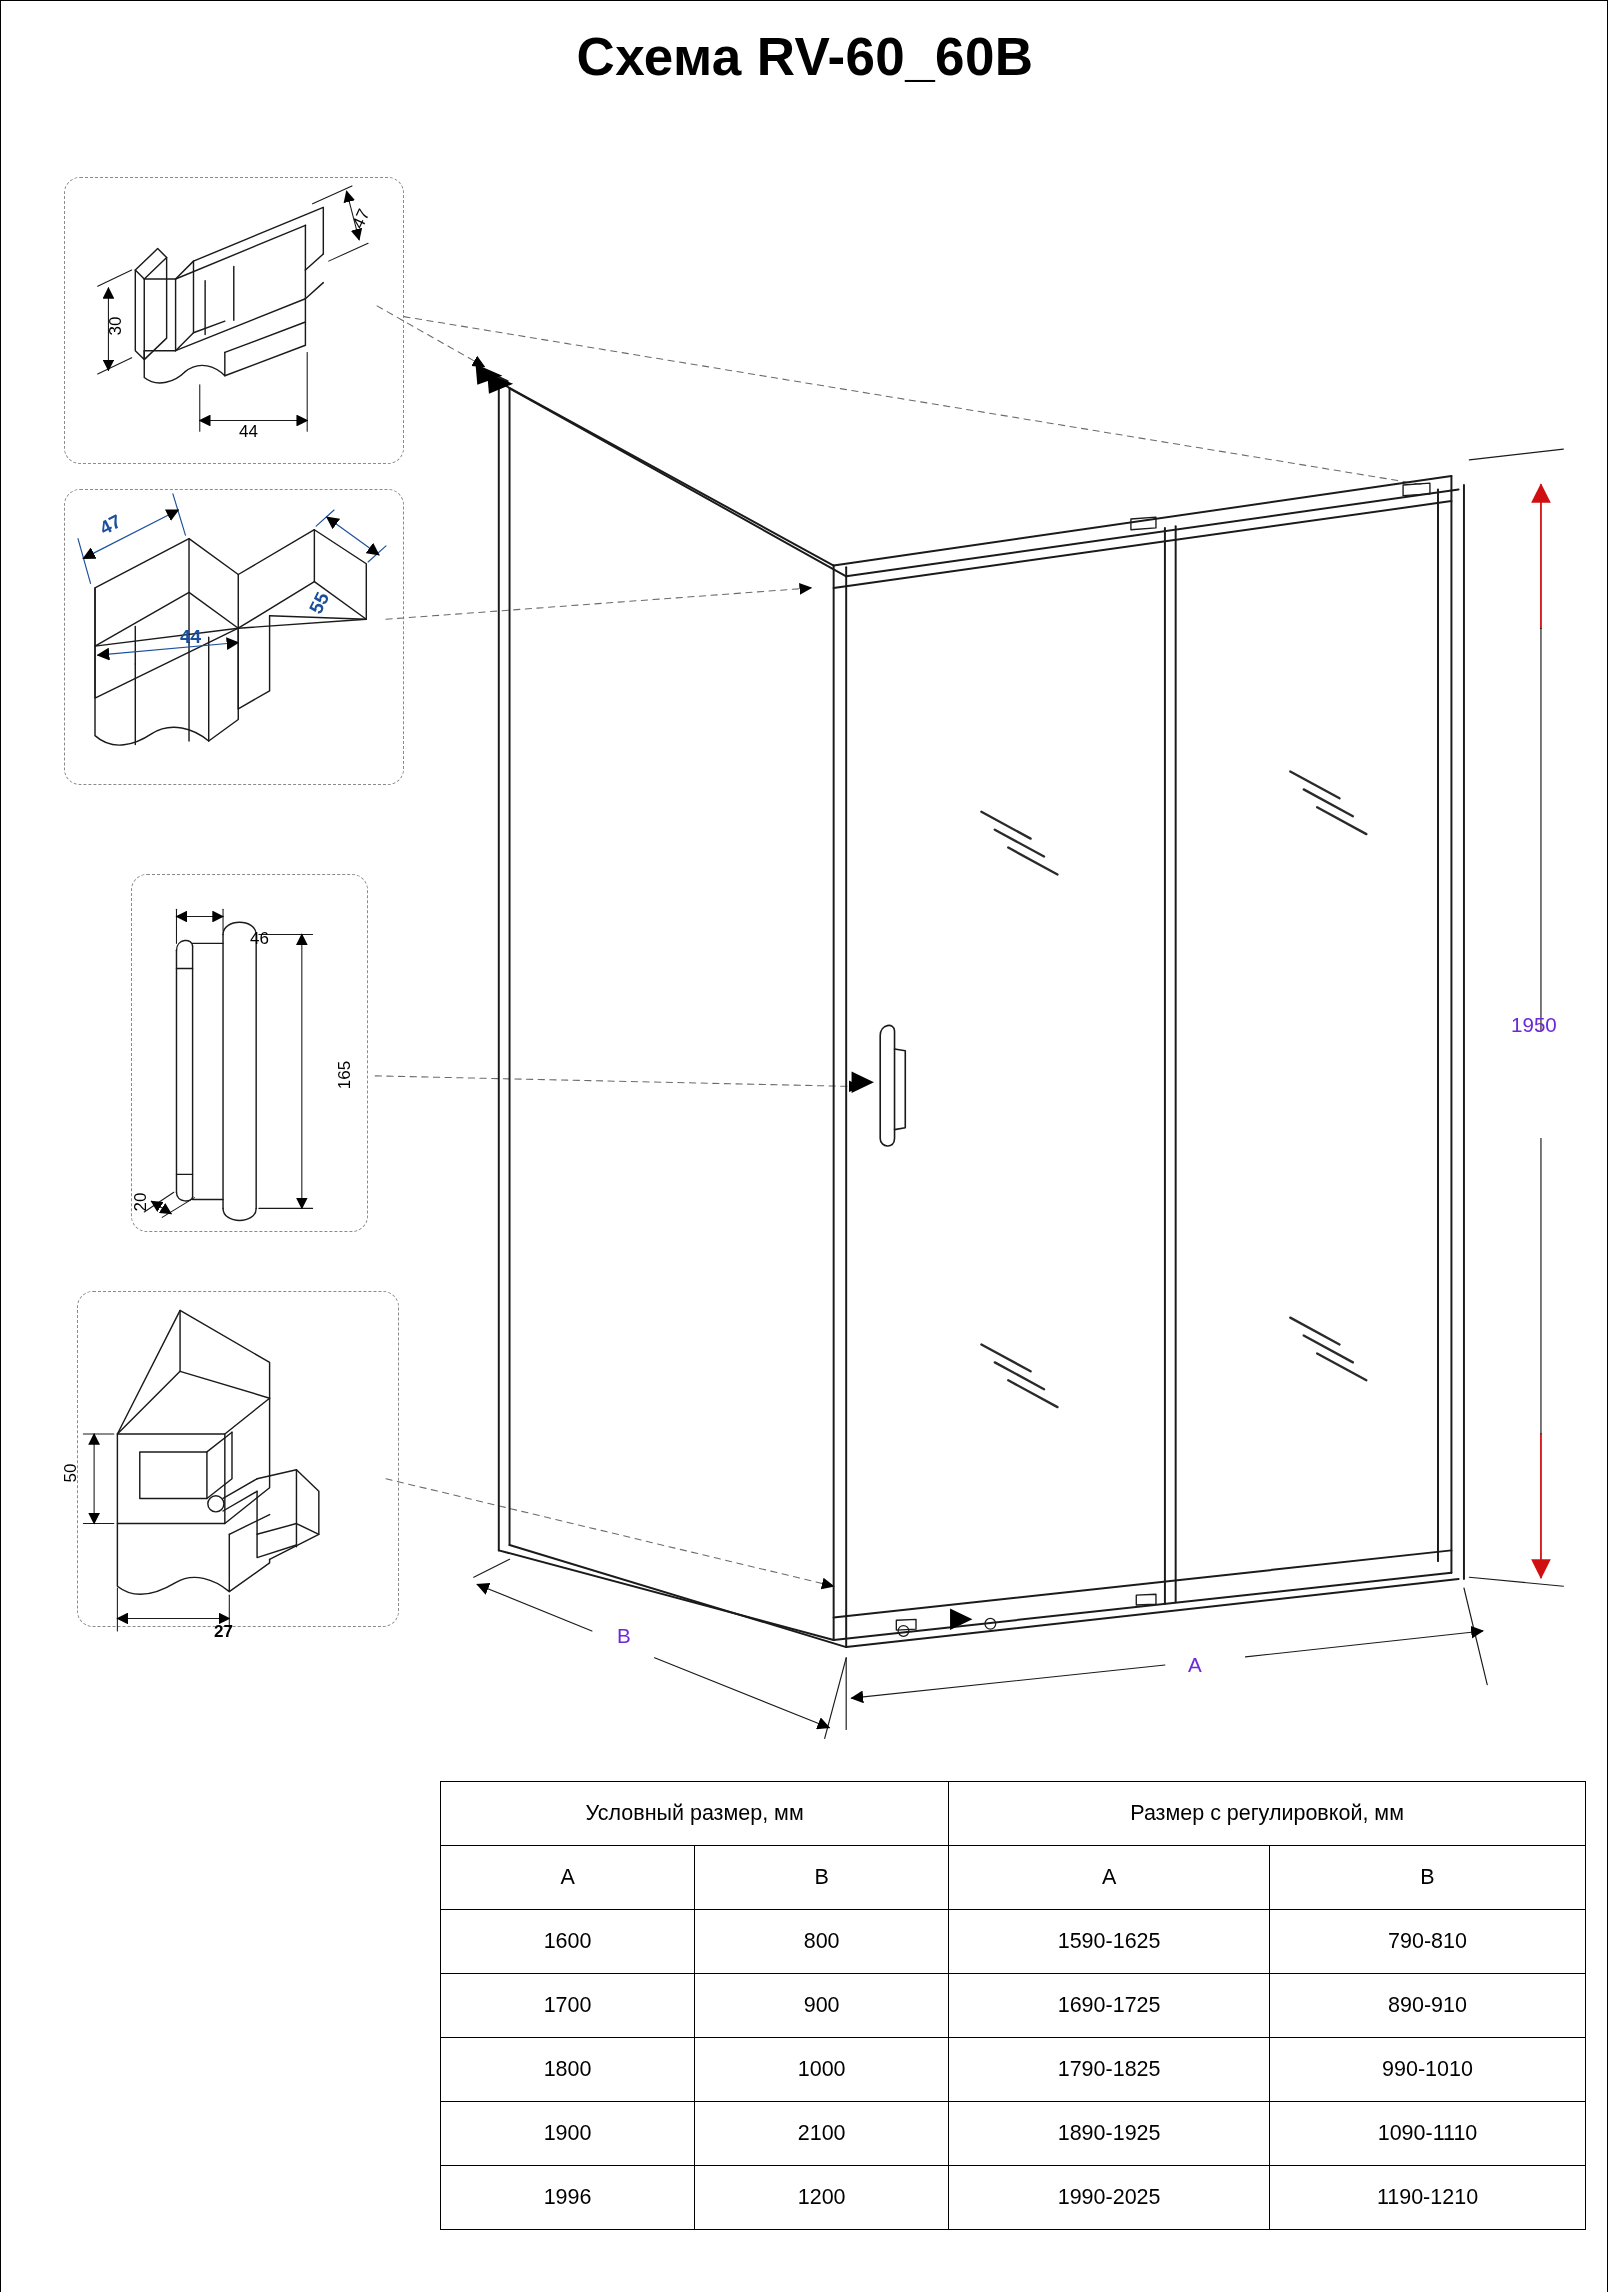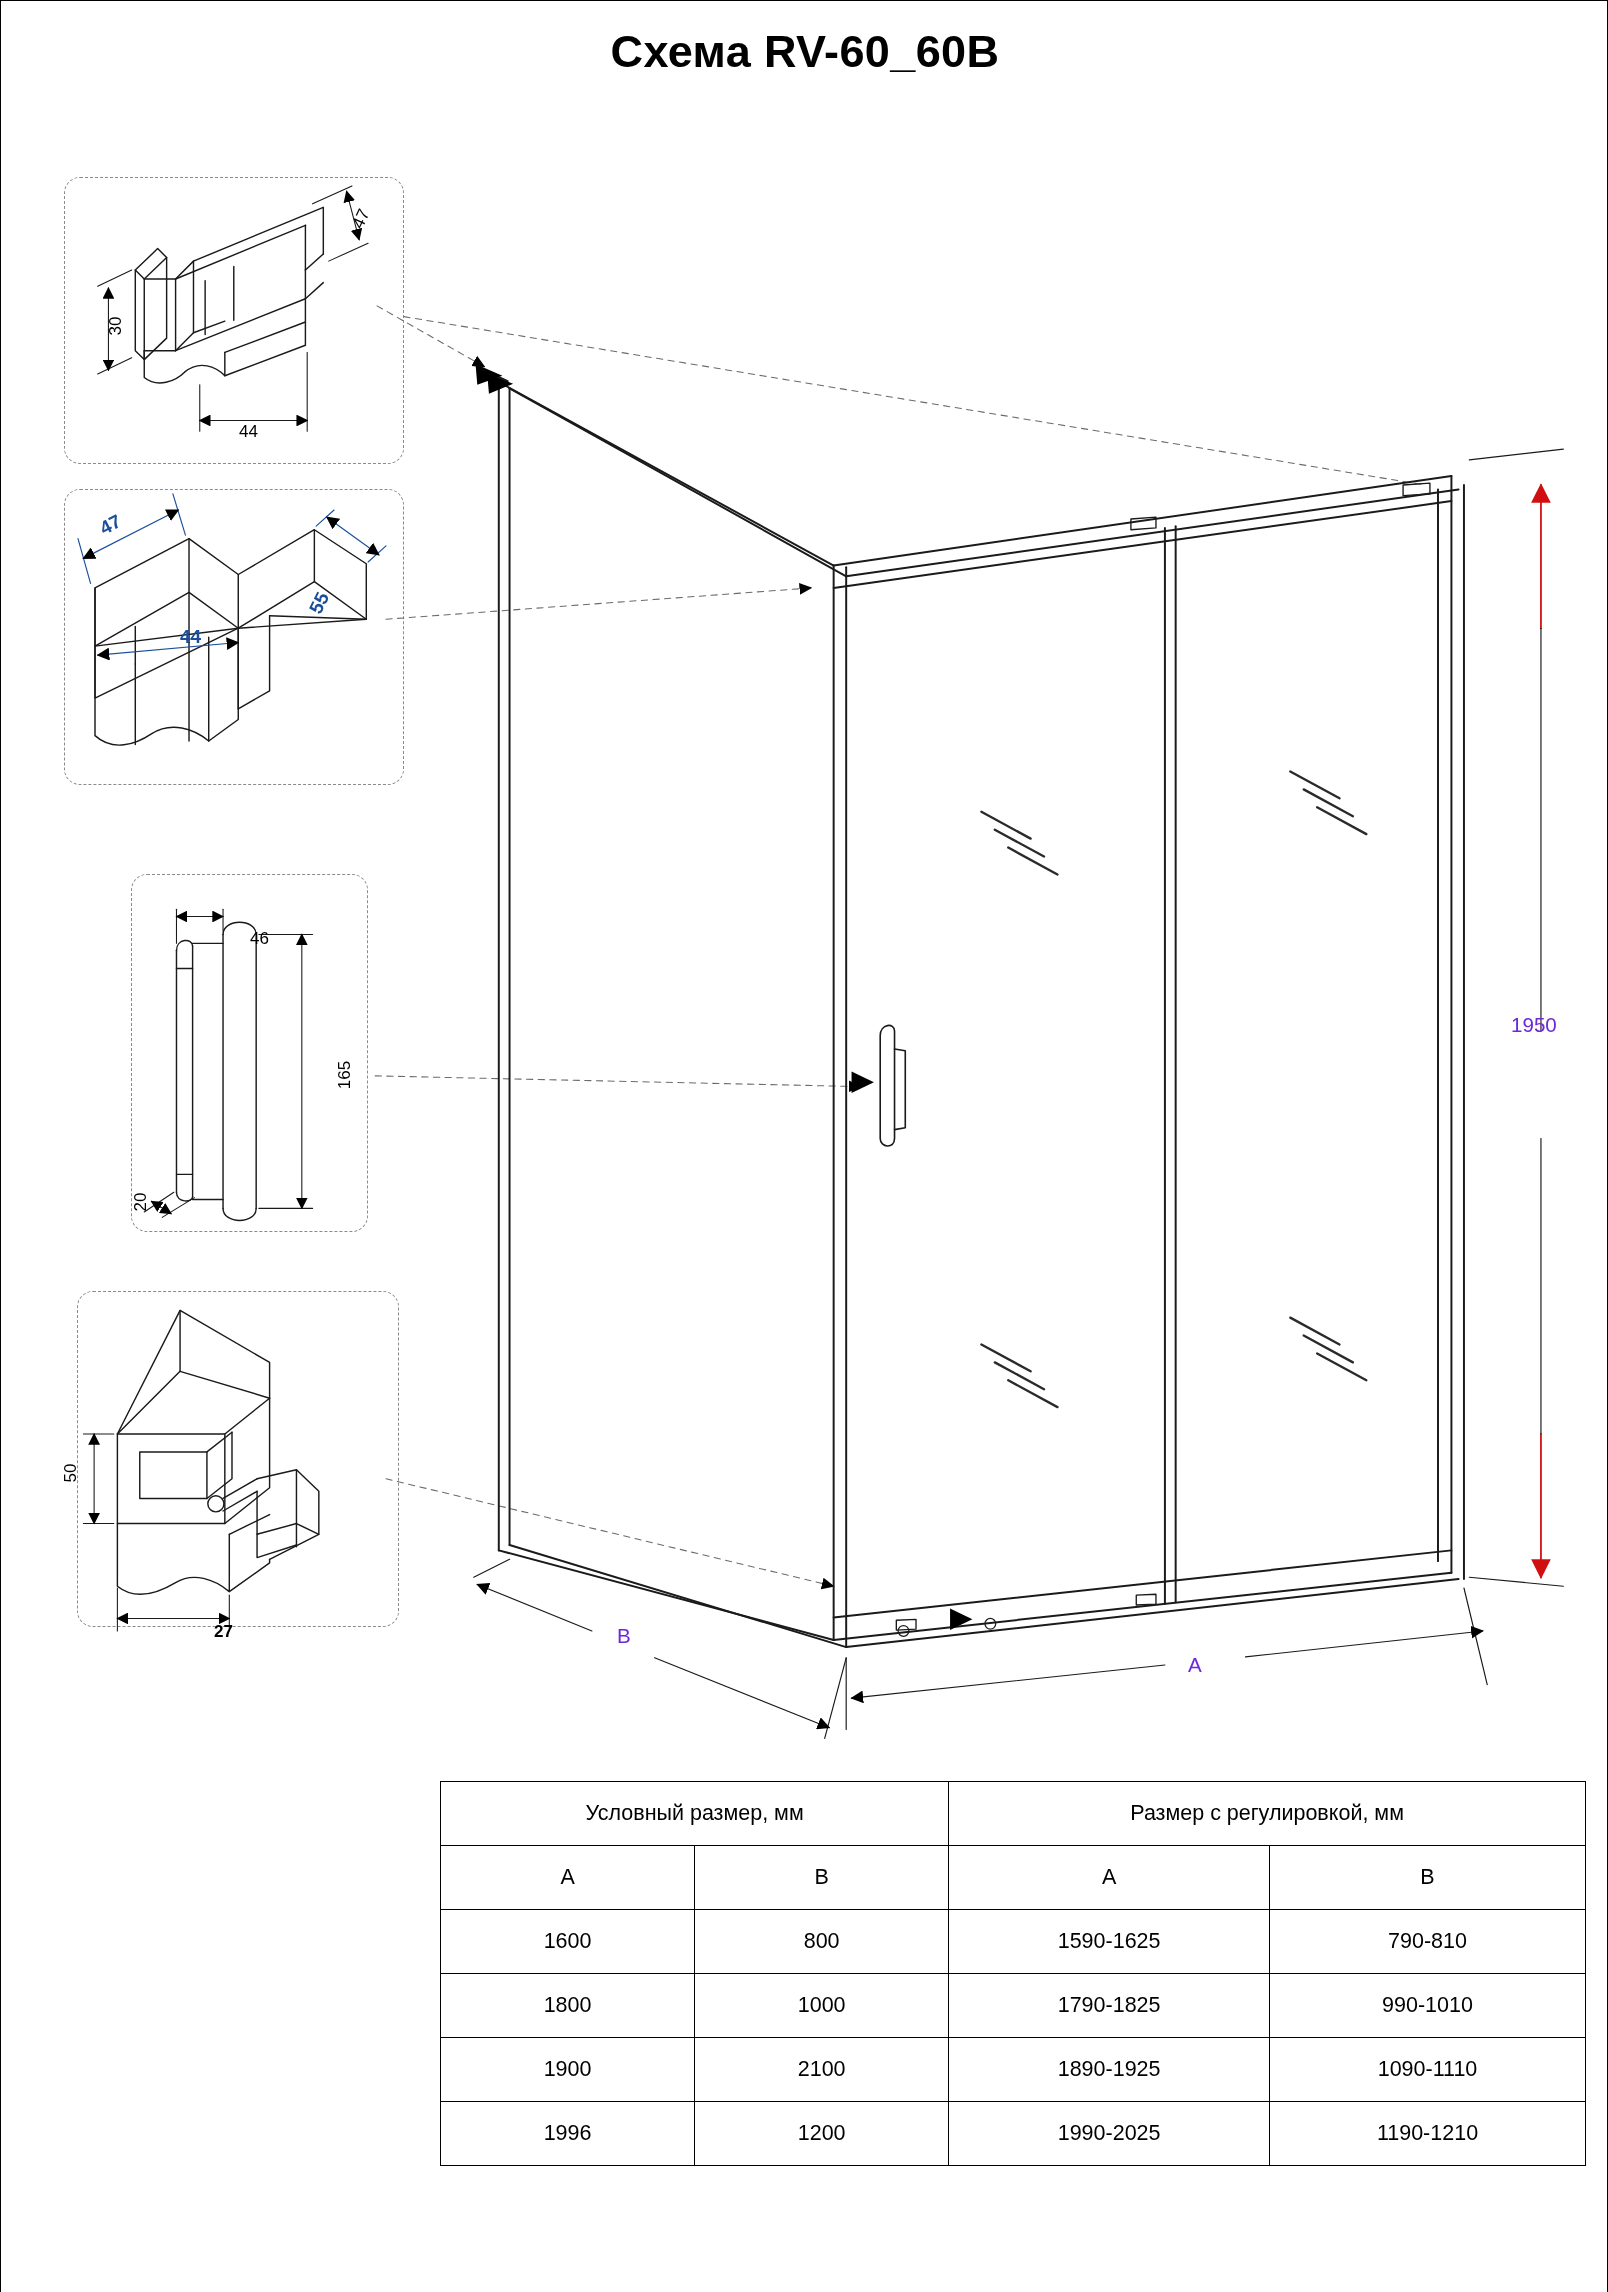--- a/index.html
+++ b/index.html
@@ -19,21 +19,21 @@
     overflow: hidden;
     border: 1.8px solid #000;
     box-sizing: border-box;
   }
   #title {
     position: absolute;
     top: 25px;
     left: 0;
     width: 1608px;
     text-align: center;
-    font-size: 45px;
+    font-size: 53px;
     font-weight: bold;
     letter-spacing: 0.4px;
   }
   .detail-box {
     position: absolute;
     border: 1.3px dashed #8a8a8a;
     border-radius: 16px;
     box-sizing: border-box;
   }
   .dim-label {
@@ -366,20 +366,26 @@
       </tr>
     </thead>
     <tbody>
       <tr>
         <td>1600</td>
         <td>800</td>
         <td>1590-1625</td>
         <td>790-810</td>
       </tr>
       <tr>
+        <td>1700</td>
+        <td>900</td>
+        <td>1690-1725</td>
+        <td>890-910</td>
+      </tr>
+      <tr>
         <td>1800</td>
         <td>1000</td>
         <td>1790-1825</td>
         <td>990-1010</td>
       </tr>
       <tr>
         <td>1900</td>
         <td>2100</td>
         <td>1890-1925</td>
         <td>1090-1110</td>

